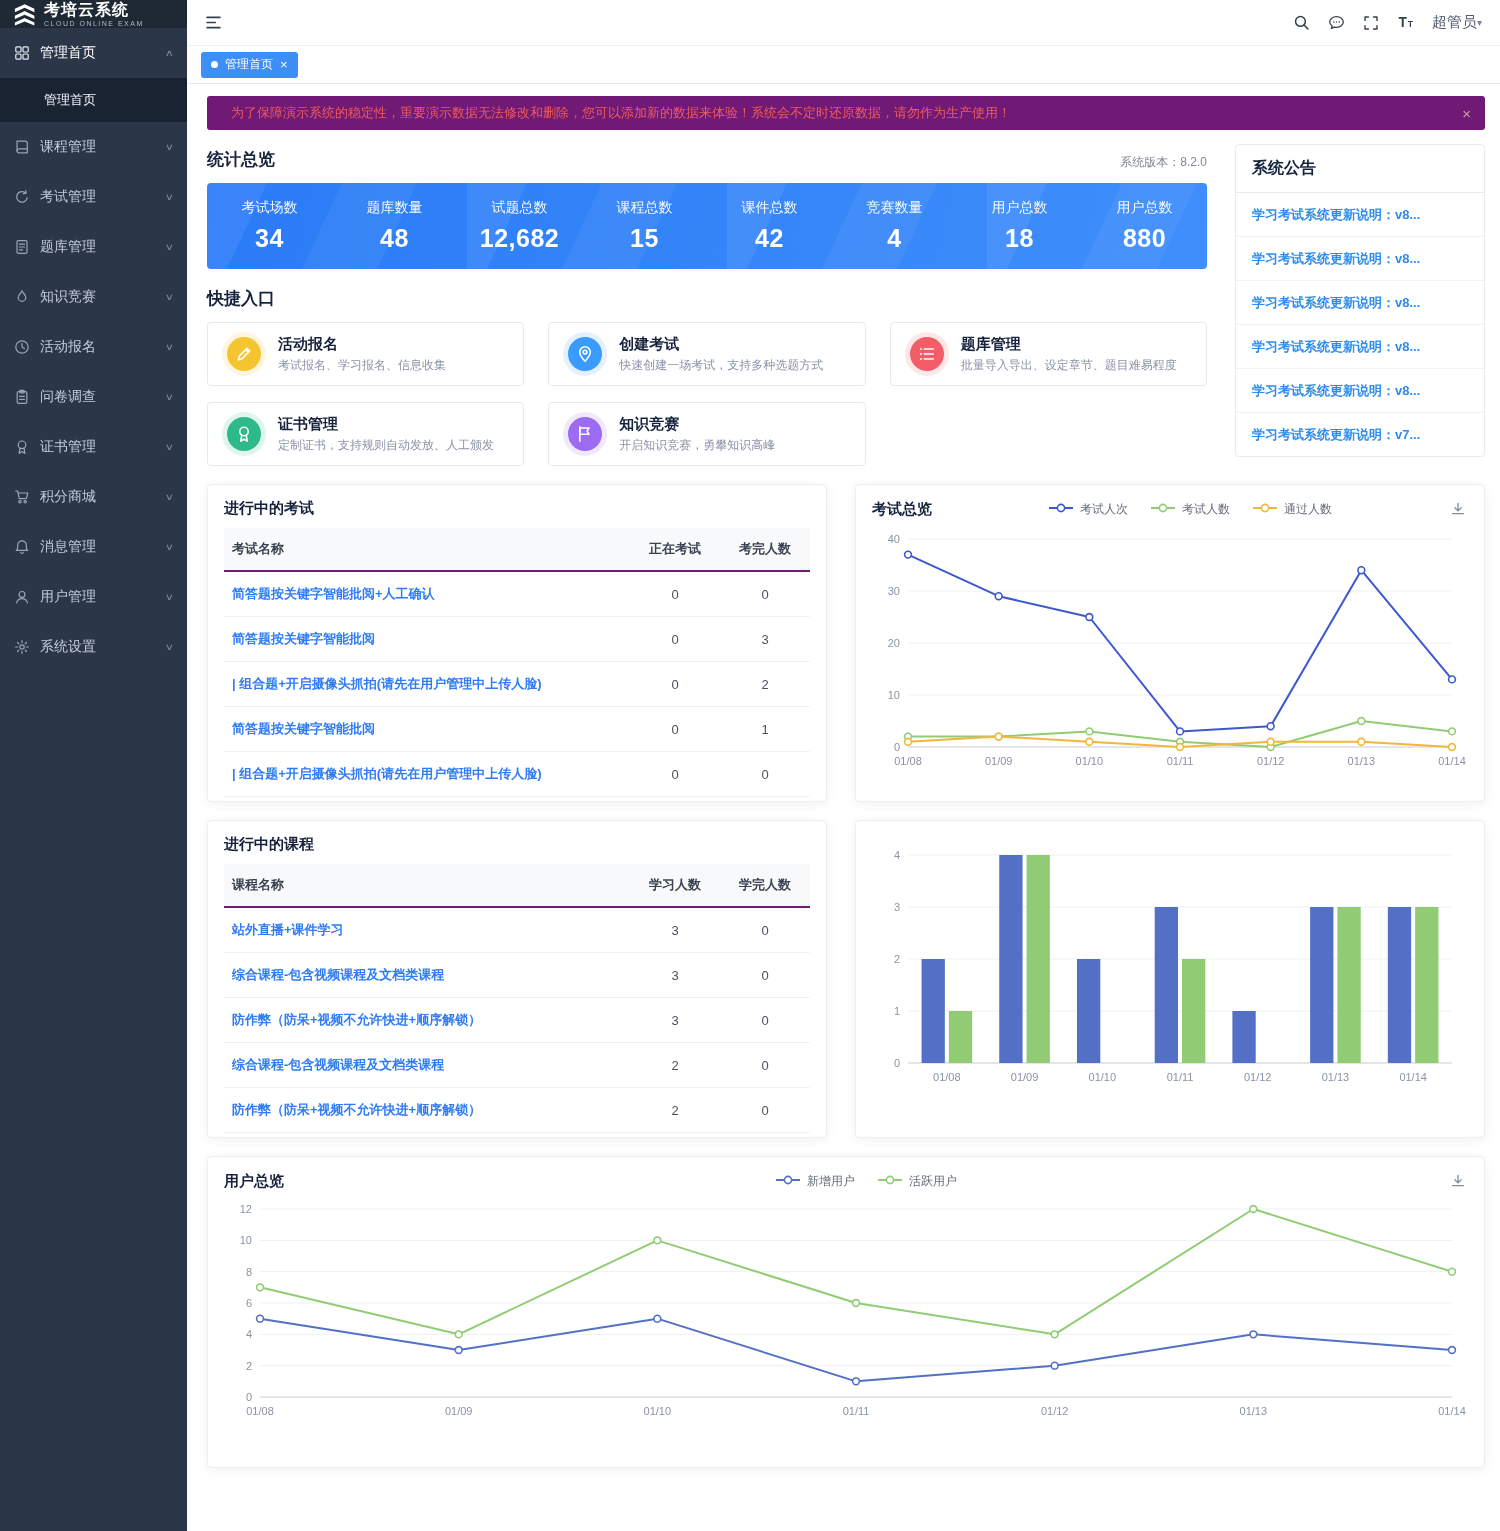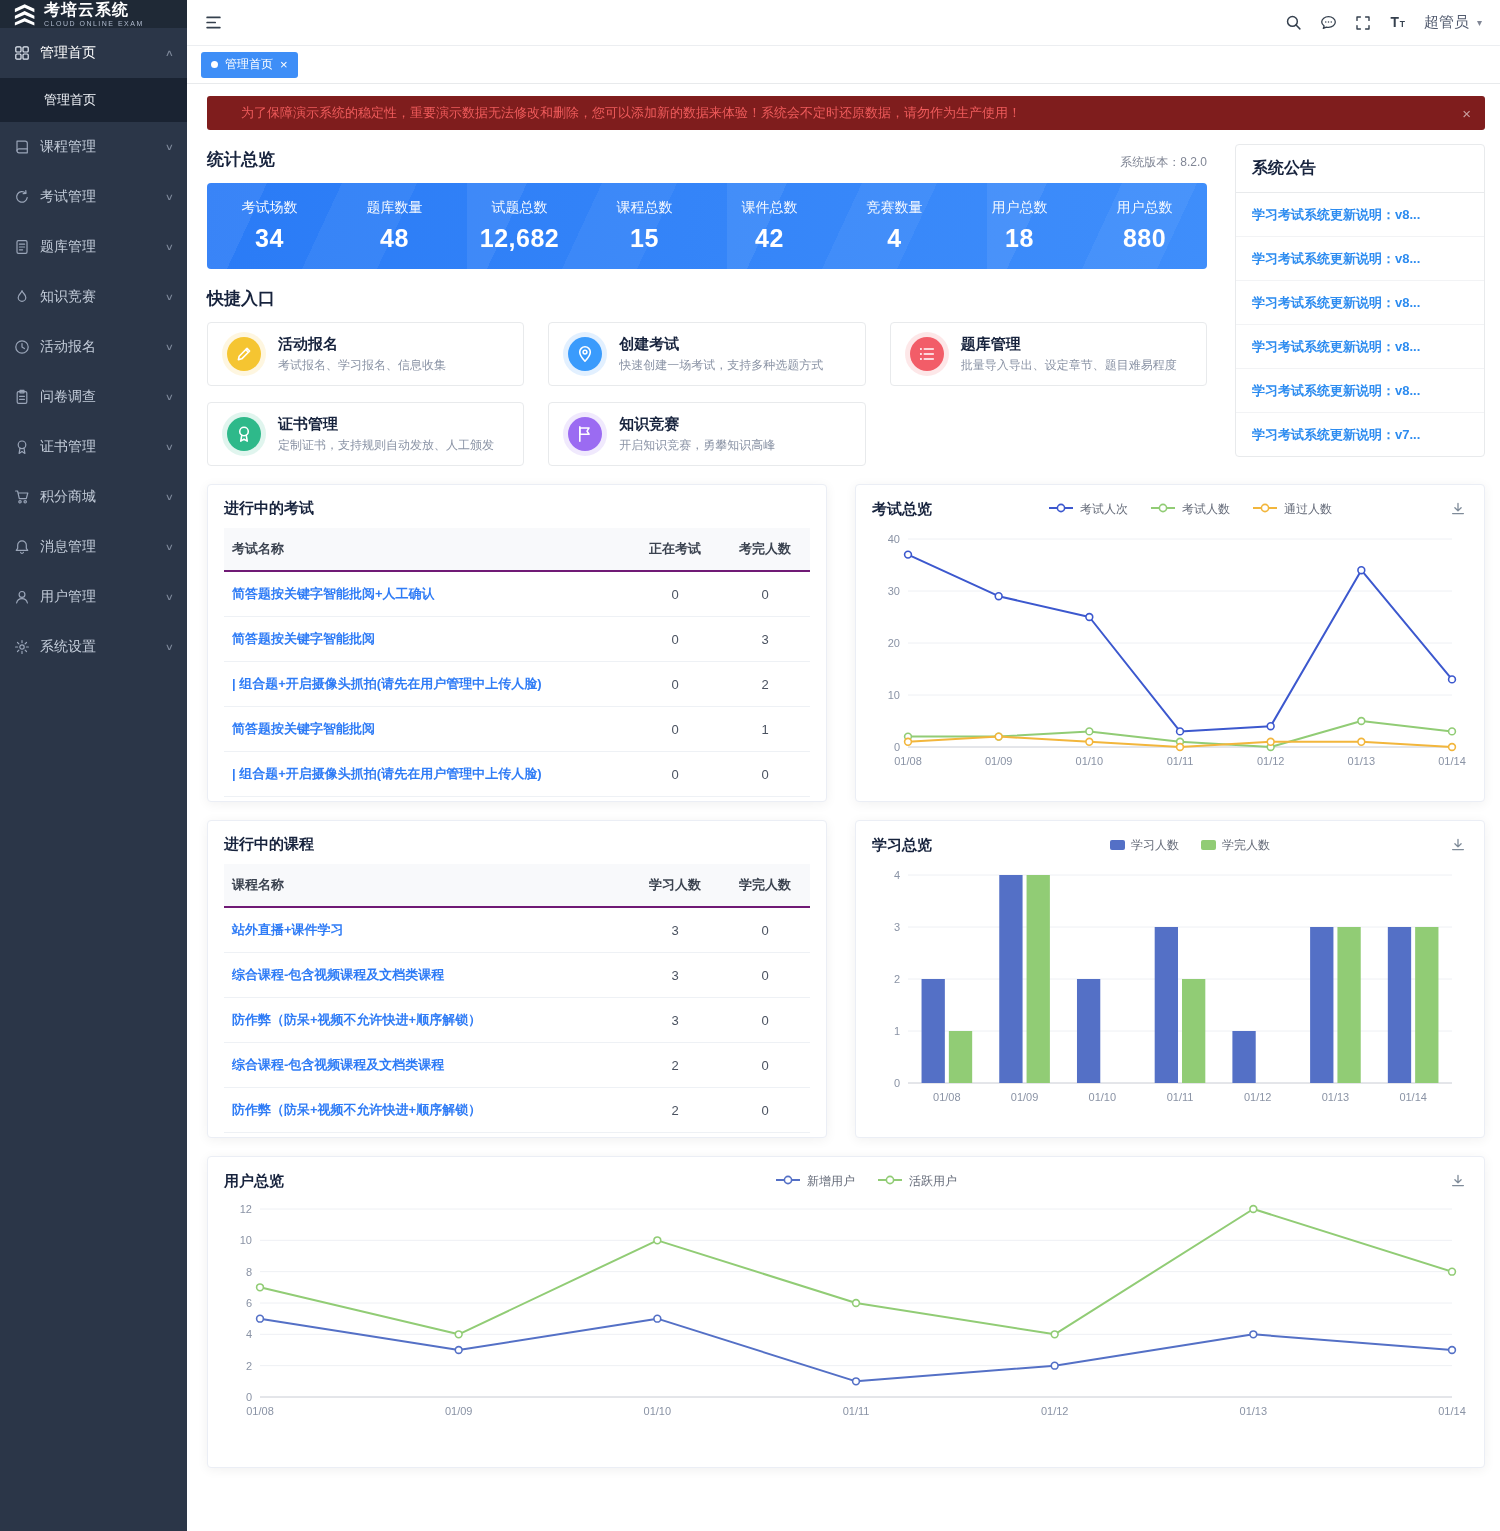--- a/index.html
+++ b/index.html
@@ -24,32 +24,32 @@
   .mi-chev { font-size:9px; color:#7c8799; transform:scaleX(1.4); }
   .submenu { background:#202b3a; }
   .submenu-item { height:44px; line-height:44px; padding-left:44px; font-size:13px; color:#f2f5fa; cursor:pointer; background:#1a2332; }
 
   
   .main { flex:1; display:flex; flex-direction:column; min-width:0; }
   .topbar { height:46px; background:#fff; border-bottom:1px solid #eef0f3; display:flex; align-items:center; padding:0 18px 0 12px; }
   .hamburger { border:none; background:none; color:#35404e; cursor:pointer; display:flex; padding:6px; }
   .topbar-right { margin-left:auto; display:flex; align-items:center; gap:18px; color:#35404e; }
   .tb-icon { display:flex; cursor:pointer; color:#35404e; }
-  .tb-user { display:flex; align-items:center; gap:8px; font-size:15px; color:#515a6e; cursor:pointer; }
+  .tb-user { display:flex; align-items:center; gap:0; font-size:15px; color:#515a6e; cursor:pointer; }
   .tb-caret { font-size:10px; color:#808695; }
 
   .tabbar { height:38px; background:#fff; border-bottom:1px solid #e8eaec; box-shadow:0 1px 3px rgba(0,0,0,.06); display:flex; align-items:center; padding:0 14px; }
   .tab { background:#3e8ef7; color:#fff; font-size:12px; height:26px; border-radius:3px; display:flex; align-items:center; gap:7px; padding:0 10px; cursor:pointer; }
   .tab-dot { width:7px; height:7px; border-radius:50%; background:#fff; }
   .tab-close { font-size:13px; line-height:1; cursor:pointer; }
 
   .content { flex:1; padding:12px 15px 12px 20px; background:#fff; overflow:hidden; }
 
   
-  .alert { background:#7f1d1d; color:#ef5b5b; font-size:13px; border-radius:3px; height:34px; display:flex; align-items:center; padding:0 14px 0 34px; margin-bottom:14px; position:relative; }
+  .alert { background:#701a75; color:#ef5b5b; font-size:13px; border-radius:3px; height:34px; display:flex; align-items:center; padding:0 14px 0 24px; margin-bottom:14px; position:relative; }
   .alert-close { margin-left:auto; color:#c9a0a0; cursor:pointer; font-size:15px; }
 
   
   .top-grid { display:flex; gap:28px; margin-bottom:18px; }
   .top-left { flex:1; min-width:0; }
   .sec-head { display:flex; align-items:flex-end; margin:4px 0 12px; }
   .sec-title { font-size:17px; font-weight:bold; color:#17233d; }
   .sec-version { margin-left:auto; font-size:12px; color:#808695; }
 
   .stats-bar { display:flex; height:86px; border-radius:4px; color:#fff; align-items:center;
@@ -595,39 +595,20 @@
                 <tr>
                   <td><a class="tbl-link">防作弊（防呆+视频不允许快进+顺序解锁）</a></td>
                   <td class="num">2</td>
                   <td class="num">0</td>
                 </tr>
               </tbody>
           </table>
         </section>
 
         <section class="card data-card chart-card">
-          <div class="card-head">
-            <span class="card-title">学习总览</span>
-            <span class="legend" id="legend-1">
-                <span class="lg-item">
-                  <span><span class="lg-rect" style="background:#5470c6"></span></span>
-                  <span class="lg-label">学习人数</span>
-                </span>
-                <span class="lg-item">
-                  <span><span class="lg-rect" style="background:#91cc75"></span></span>
-                  <span class="lg-label">学完人数</span>
-                </span>
-              </span>
-            <button class="dl-btn" id="dl-1">
-                <svg width="16" height="16" viewBox="0 0 16 16" fill="none" stroke="currentColor" stroke-width="1.3" stroke-linecap="round" stroke-linejoin="round" aria-hidden="true">
-                  <path d="M8 2.4v7.4M4.9 6.8L8 9.9l3.1-3.1"></path>
-                  <path d="M2.6 12.6h10.8"></path>
-                </svg>
-              </button>
-          </div>
           <div class="chart-box" id="chart-1"><svg viewBox="0 0 596 246" width="100%" height="100%">
                 <text x="28" y="224" text-anchor="end" fill="#8a93a5" font-size="11" font-family="Liberation Sans, sans-serif">0</text>
                 <line x1="36" y1="168" x2="580" y2="168" stroke="#eef0f4" stroke-width="1"></line>
                 <text x="28" y="172" text-anchor="end" fill="#8a93a5" font-size="11" font-family="Liberation Sans, sans-serif">1</text>
                 <line x1="36" y1="116" x2="580" y2="116" stroke="#eef0f4" stroke-width="1"></line>
                 <text x="28" y="120" text-anchor="end" fill="#8a93a5" font-size="11" font-family="Liberation Sans, sans-serif">2</text>
                 <line x1="36" y1="64" x2="580" y2="64" stroke="#eef0f4" stroke-width="1"></line>
                 <text x="28" y="68" text-anchor="end" fill="#8a93a5" font-size="11" font-family="Liberation Sans, sans-serif">3</text>
                 <line x1="36" y1="12" x2="580" y2="12" stroke="#eef0f4" stroke-width="1"></line>
                 <text x="28" y="16" text-anchor="end" fill="#8a93a5" font-size="11" font-family="Liberation Sans, sans-serif">4</text>

